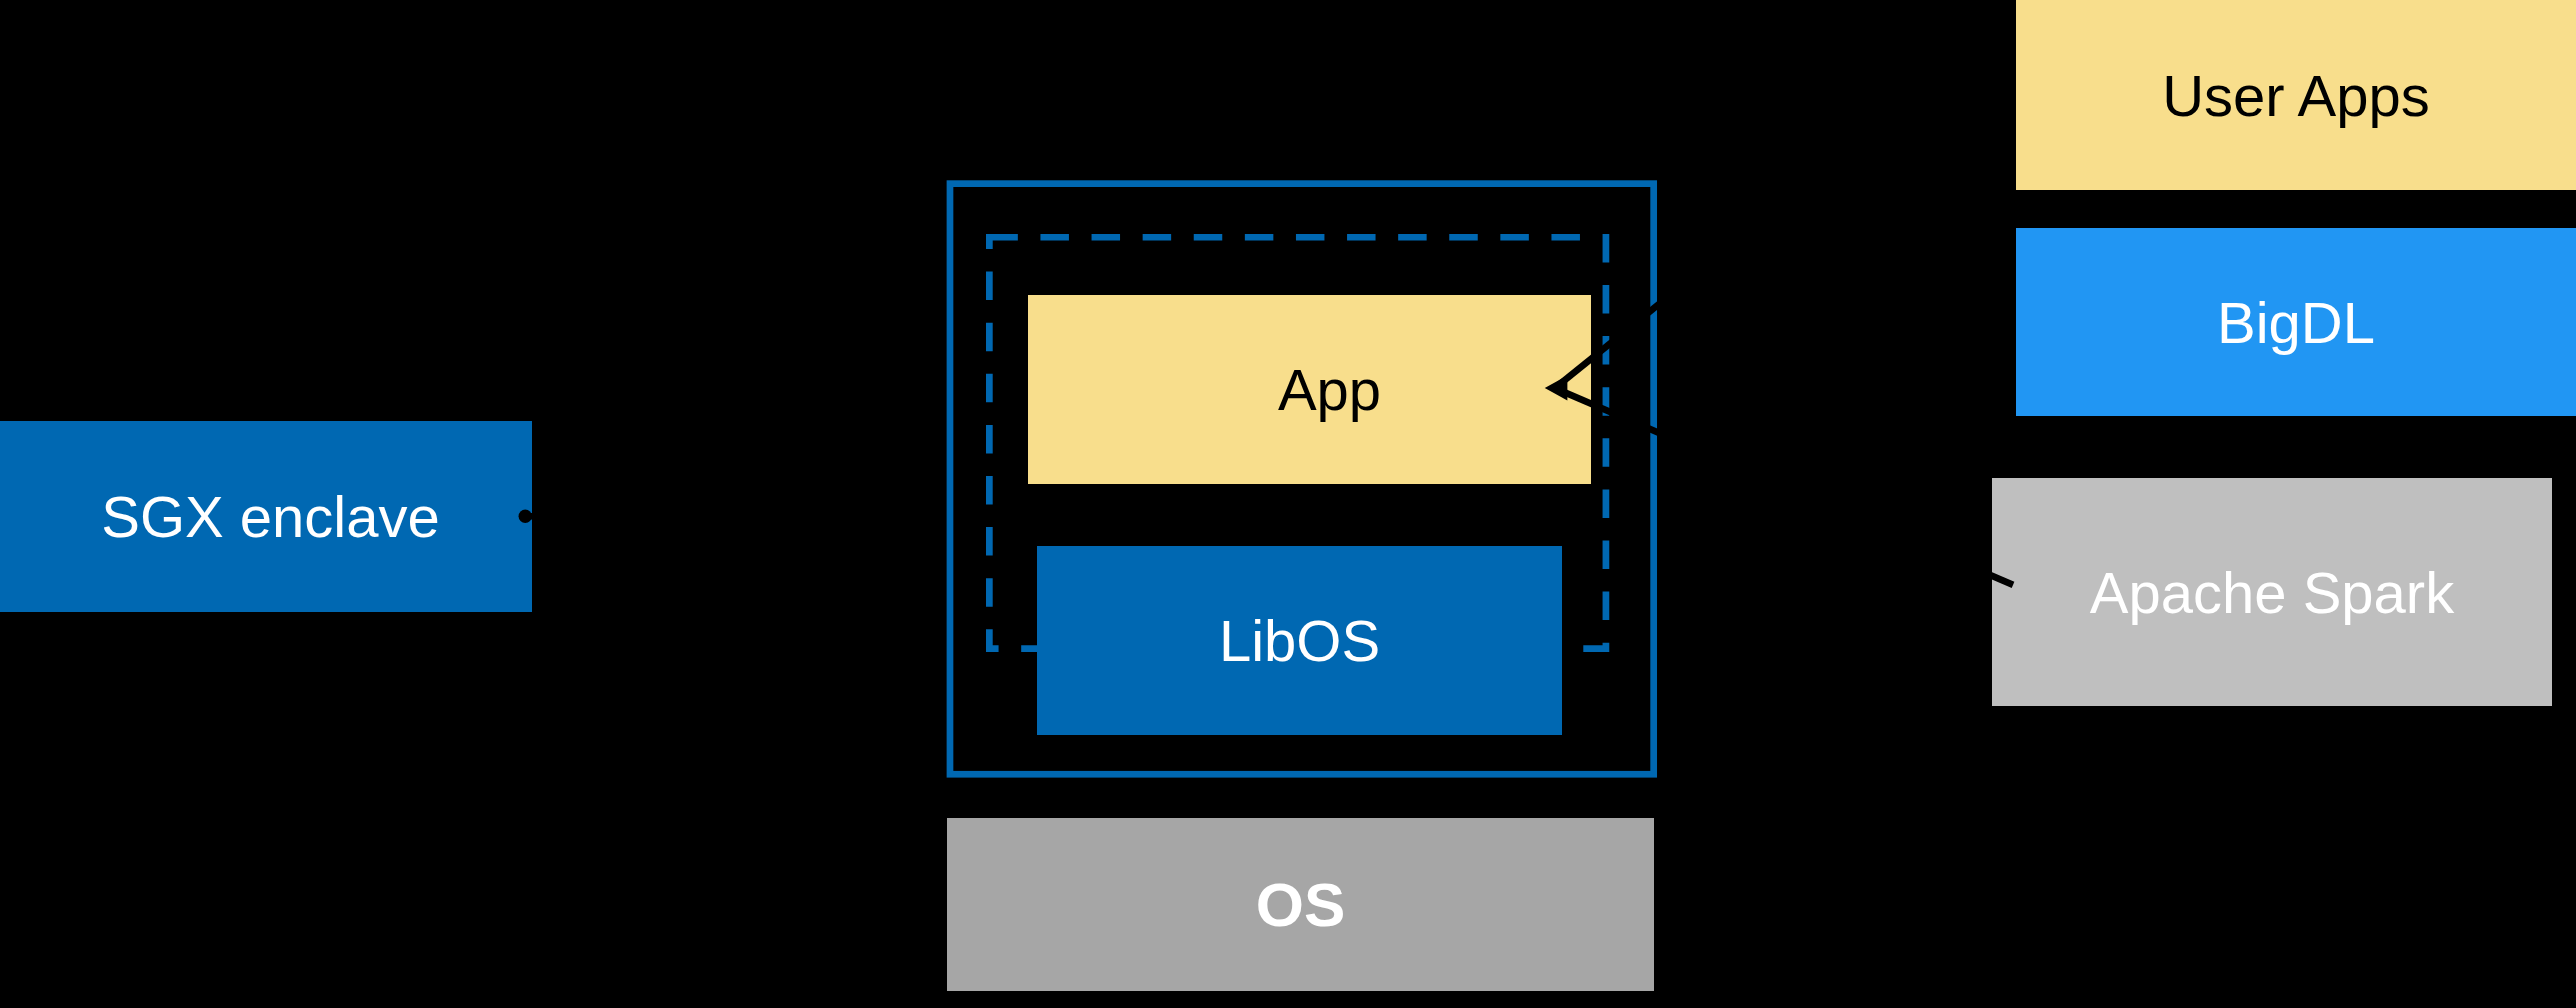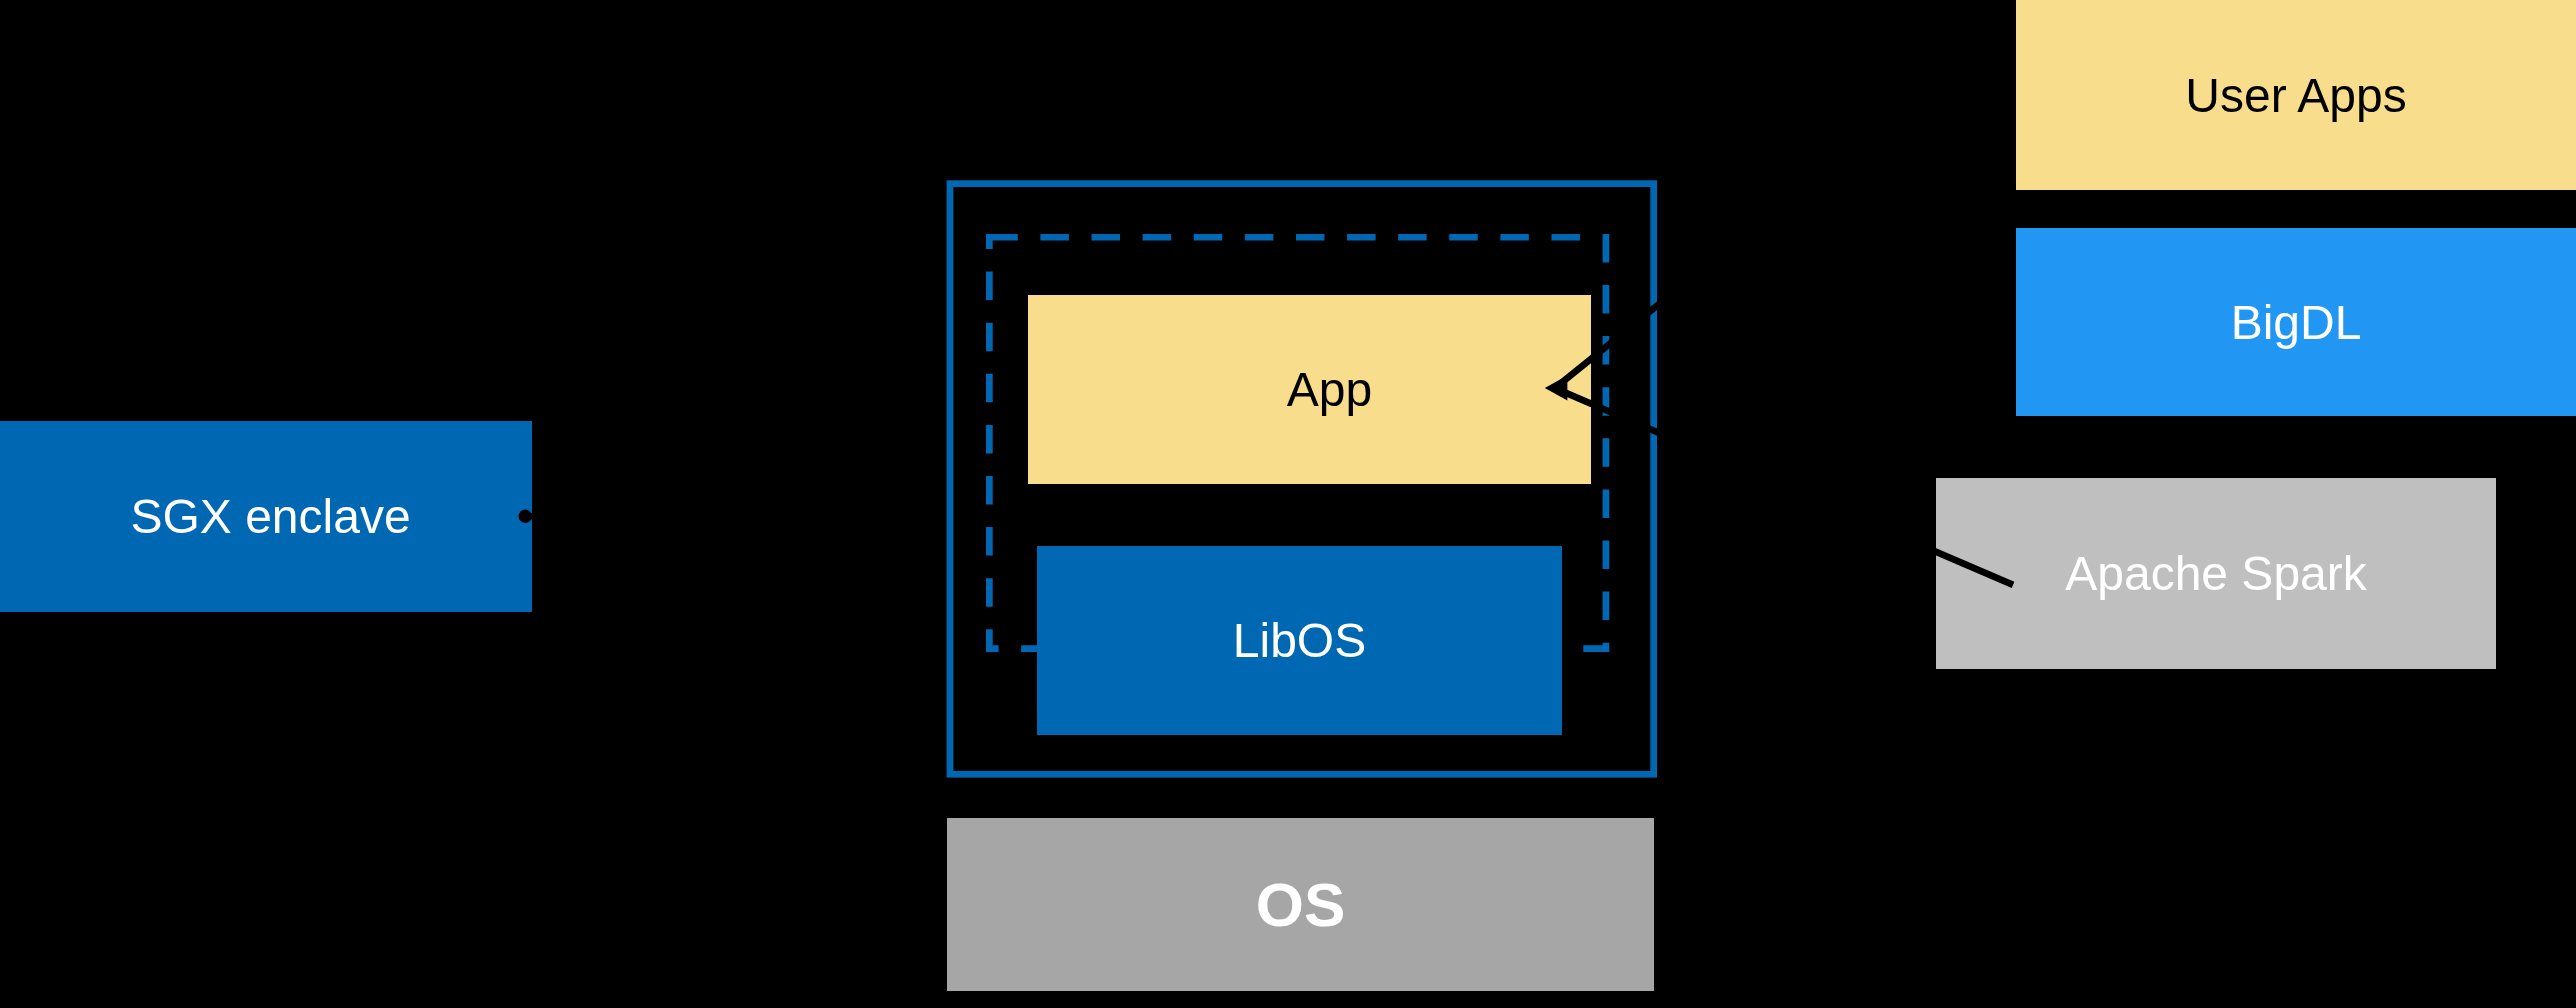--- a/index.html
+++ b/index.html
@@ -23,38 +23,38 @@
     height: 1009px;
     pointer-events: none;
   }
   .layer-borders { z-index: 1; }
   .layer-connectors { z-index: 3; }
   .node {
     position: absolute;
     display: flex;
     align-items: center;
     justify-content: center;
-    font-size: 48px;
+    font-size: 58px;
     font-weight: 400;
     letter-spacing: 0px;
     z-index: 2;
   }
   .node span { white-space: nowrap; }
   .node-os {
     font-size: 62px;
     font-weight: 700;
   }
   
   .node-sgx-enclave   { left: 0px;    top: 421px; width: 523px; height: 191px; }
   .node-app           { left: 1028px; top: 295px; width: 523px; height: 189px; padding-left: 40px; }
   .node-libos         { left: 1037px; top: 546px; width: 525px; height: 189px; }
   .node-os            { left: 947px; top: 818px; width: 707px; height: 173px; }
   .node-user-apps     { left: 2016px; top: 0px;   width: 560px; height: 190px; }
   .node-bigdl         { left: 2016px; top: 228px; width: 560px; height: 188px; }
-  .node-apache-spark  { left: 1936px; top: 478px; width: 560px; height: 191px; }
+  .node-apache-spark  { left: 1992px; top: 478px; width: 560px; height: 228px; }
 </style>
 </head>
 <body>
 
 <div class="canvas">
 
   <svg class="overlay layer-borders" viewBox="0 0 3075 1204">
     <rect x="1134" y="219" width="840" height="705" fill="none" stroke-width="8" stroke="#0068B2"></rect>
     <rect x="1181" y="283" width="736" height="491" fill="none" stroke-width="8" stroke-dasharray="34 27" stroke="#0068B2"></rect>
   </svg>

